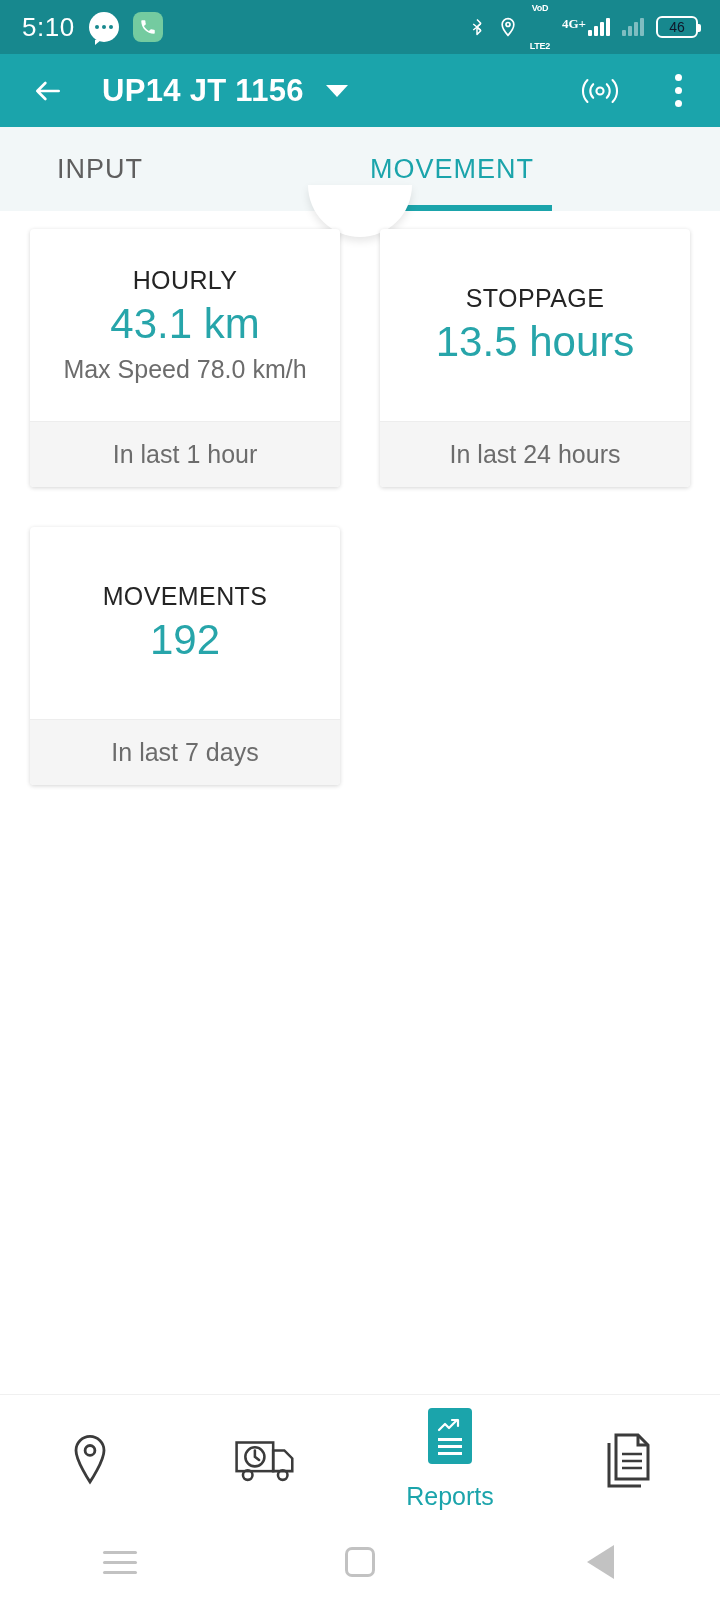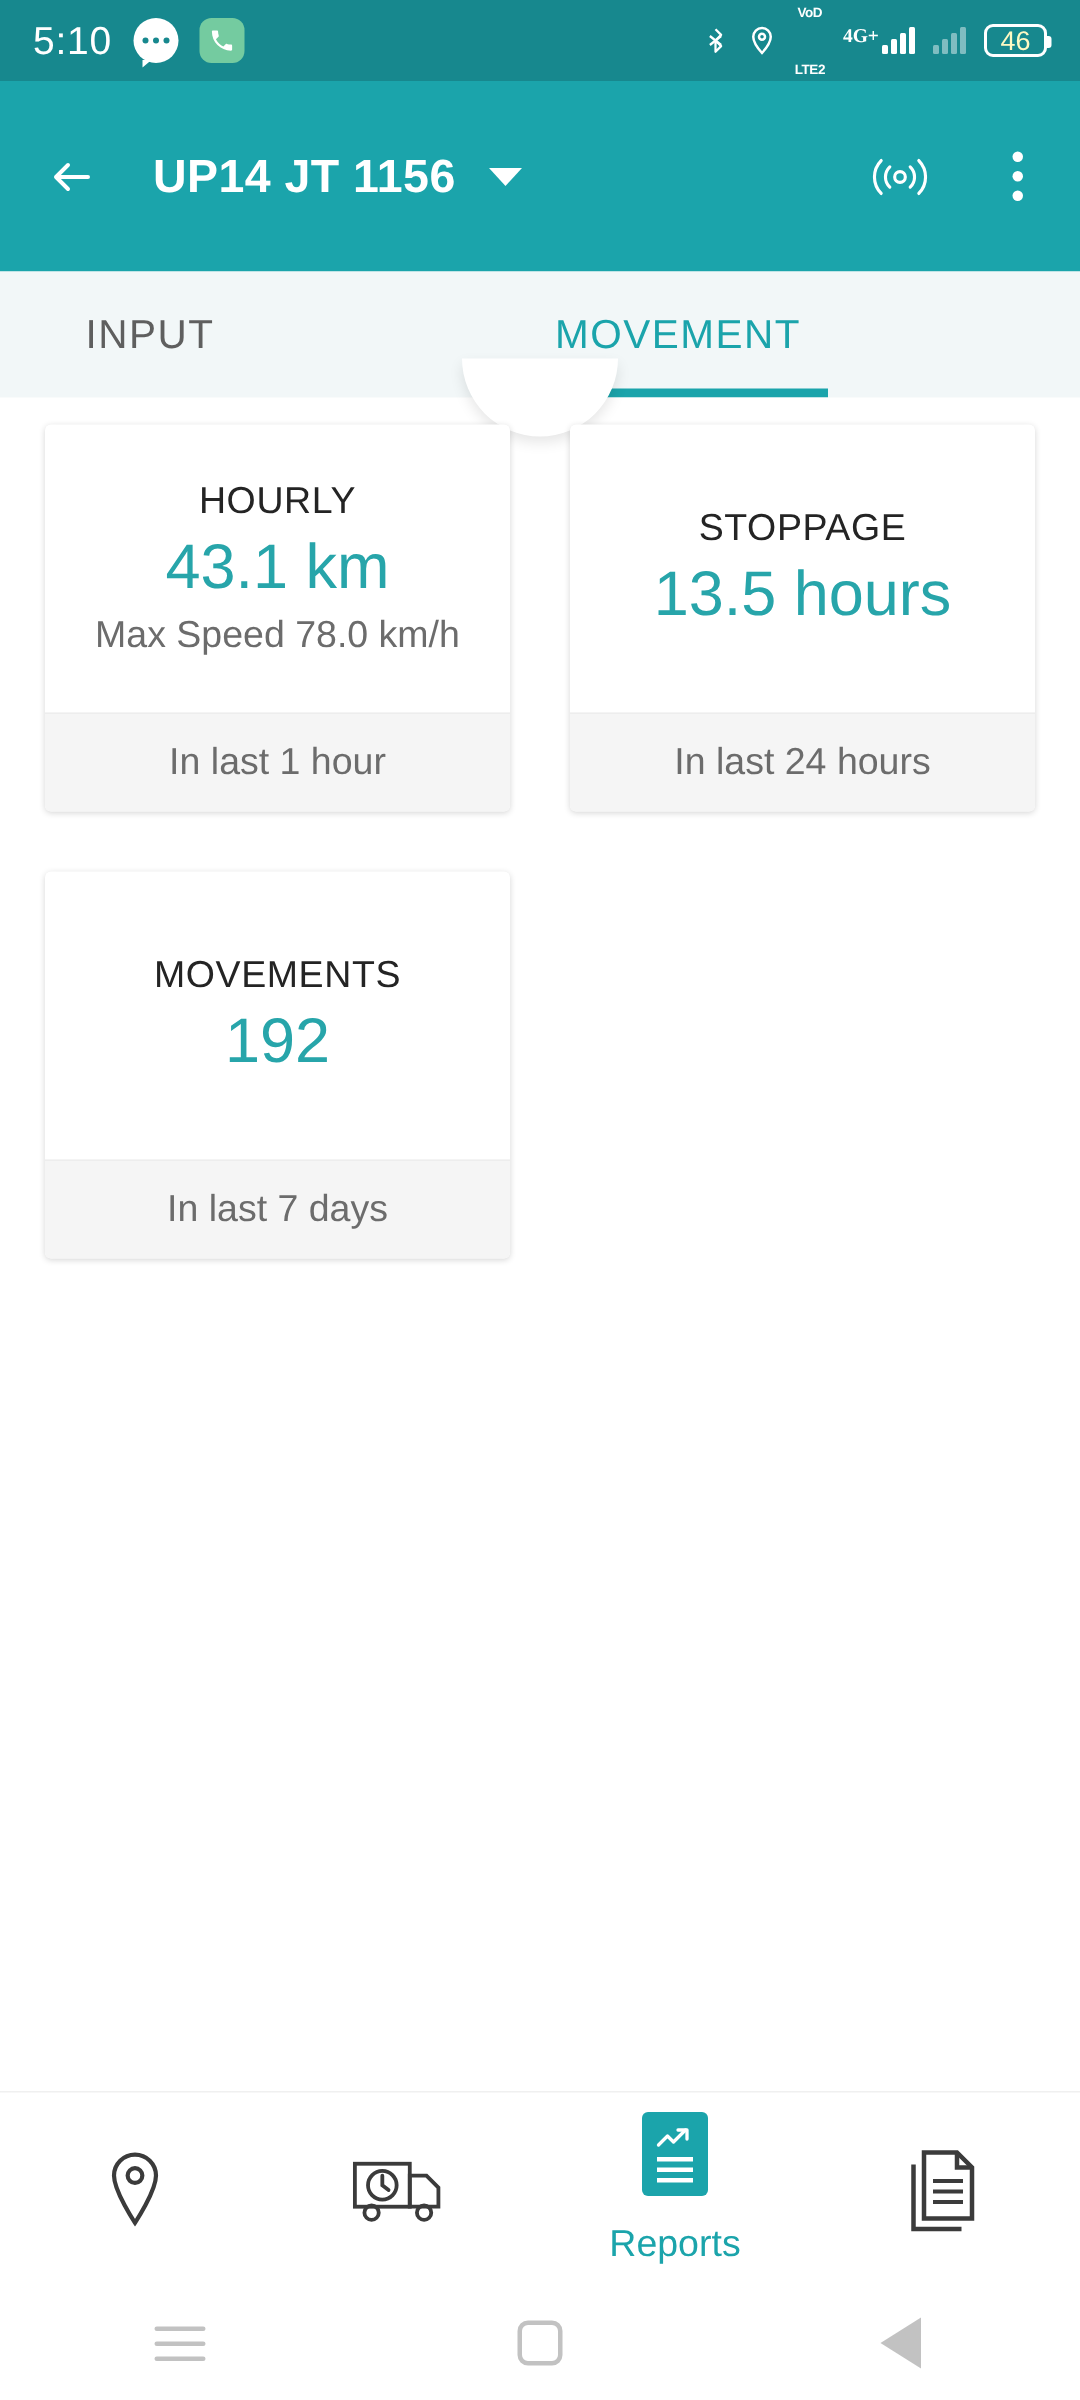--- a/index.html
+++ b/index.html
@@ -58,30 +58,30 @@
   .bars b { width: 4px; background: #ffffff; display: block; border-radius: 1px; }
   .bars b:nth-child(1){ height: 6px; }
   .bars b:nth-child(2){ height: 10px; }
   .bars b:nth-child(3){ height: 14px; }
   .bars b:nth-child(4){ height: 18px; }
   .bars.dim b { opacity: .45; }
   .battery {
     border: 2px solid #ffffff; border-radius: 6px;
     min-width: 42px; height: 22px; position: relative;
     display: flex; align-items: center; justify-content: center;
-    color: #fef9c3; font-size: 18px; padding: 0 4px;
+    color: #0f172a; font-size: 14px; padding: 0 4px;
   }
   .battery:after {
     content: ""; position: absolute; right: -5px; top: 6px;
     width: 3px; height: 8px; background: #ffffff; border-radius: 0 2px 2px 0;
   }
 
   
   .appbar {
-    height: 127px; background: #1ba4ab;
+    height: 73px; background: #1ba4ab;
     display: flex; align-items: center;
     padding: 0 28px; flex: 0 0 auto;
   }
   .appbar-title {
     color: #ffffff; font-size: 31px; font-weight: bold;
     letter-spacing: .3px; margin-left: 34px;
   }
   .caret-down {
     width: 0; height: 0; margin-left: 22px;
     border-left: 11px solid transparent;

